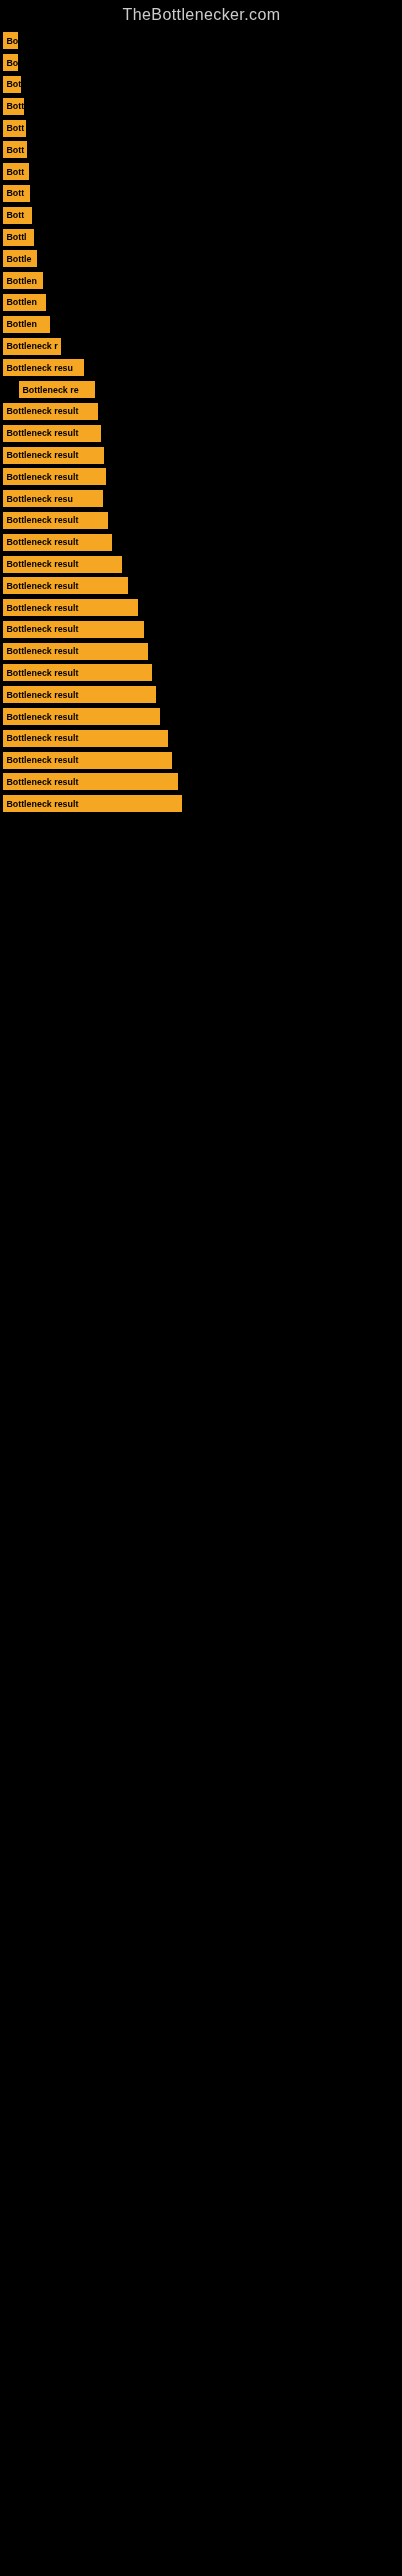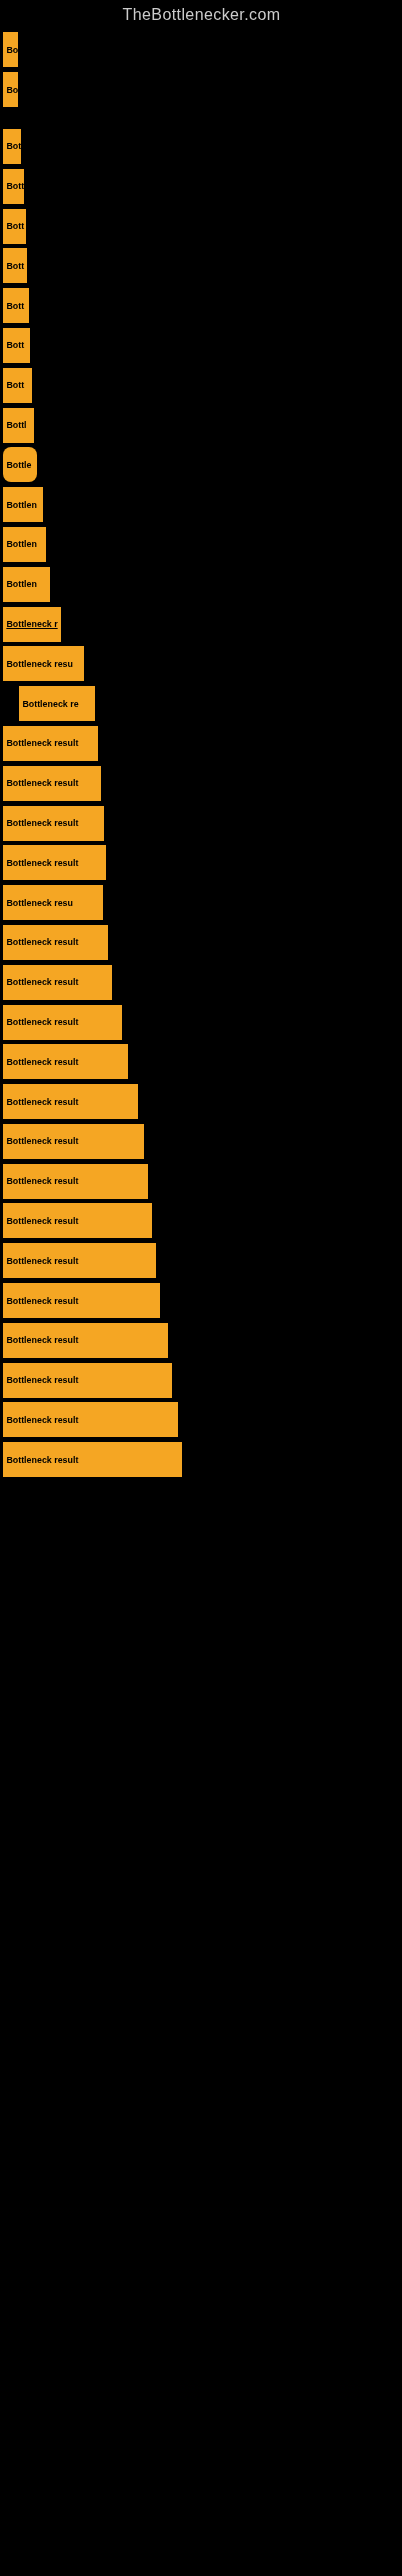--- a/index.html
+++ b/index.html
@@ -18,21 +18,21 @@
       letter-spacing: 0.4px;
     }
     .bar-container {
       display: flex;
       align-items: center;
       margin: 4.8px 0;
       padding-left: 3.2px;
     }
     .bar {
       background-color: #f5a623;
-      height: 35px;
+      height: 17px;
       display: flex;
       align-items: center;
       padding-left: 3.2px;
       white-space: nowrap;
       overflow: hidden;
     }
     .bar-label {
       color: #000;
       font-size: 8.9px;
       font-weight: bold;
@@ -48,21 +48,21 @@
       <div class="bar" style="width: 14.5px;">
         <span class="bar-label">Bo</span>
       </div>
     </div>
     <div class="bar-container">
       <div class="bar" style="width: 14.5px;">
         <span class="bar-label">Bo</span>
       </div>
     </div>
     <div class="bar-container">
-      <div class="bar" style="width: 17.7px; margin-top: 17px;">
+      <div class="bar" style="width: 17.7px;">
         <span class="bar-label">Bot</span>
       </div>
     </div>
     <div class="bar-container">
       <div class="bar" style="width: 21px;">
         <span class="bar-label">Bott</span>
       </div>
     </div>
     <div class="bar-container">
       <div class="bar" style="width: 22.5px;">
@@ -88,41 +88,41 @@
       <div class="bar" style="width: 29px;">
         <span class="bar-label">Bott</span>
       </div>
     </div>
     <div class="bar-container">
       <div class="bar" style="width: 31px;">
         <span class="bar-label">Bottl</span>
       </div>
     </div>
     <div class="bar-container">
-      <div class="bar" style="width: 34px; border-radius: 8px;">
+      <div class="bar" style="width: 34px;">
         <span class="bar-label">Bottle</span>
       </div>
     </div>
     <div class="bar-container">
       <div class="bar" style="width: 40px;">
         <span class="bar-label">Bottlen</span>
       </div>
     </div>
     <div class="bar-container">
       <div class="bar" style="width: 43px;">
         <span class="bar-label">Bottlen</span>
       </div>
     </div>
     <div class="bar-container">
       <div class="bar" style="width: 47px;">
         <span class="bar-label">Bottlen</span>
       </div>
     </div>
     <div class="bar-container">
-      <div class="bar" style="width: 58px; text-decoration: underline;">
+      <div class="bar" style="width: 58px;">
         <span class="bar-label">Bottleneck r</span>
       </div>
     </div>
     <div class="bar-container">
       <div class="bar" style="width: 81px;">
         <span class="bar-label">Bottleneck resu</span>
       </div>
     </div>
     <div class="bar-container">
       <div class="bar" style="width: 76px; margin-left: 16px;">

